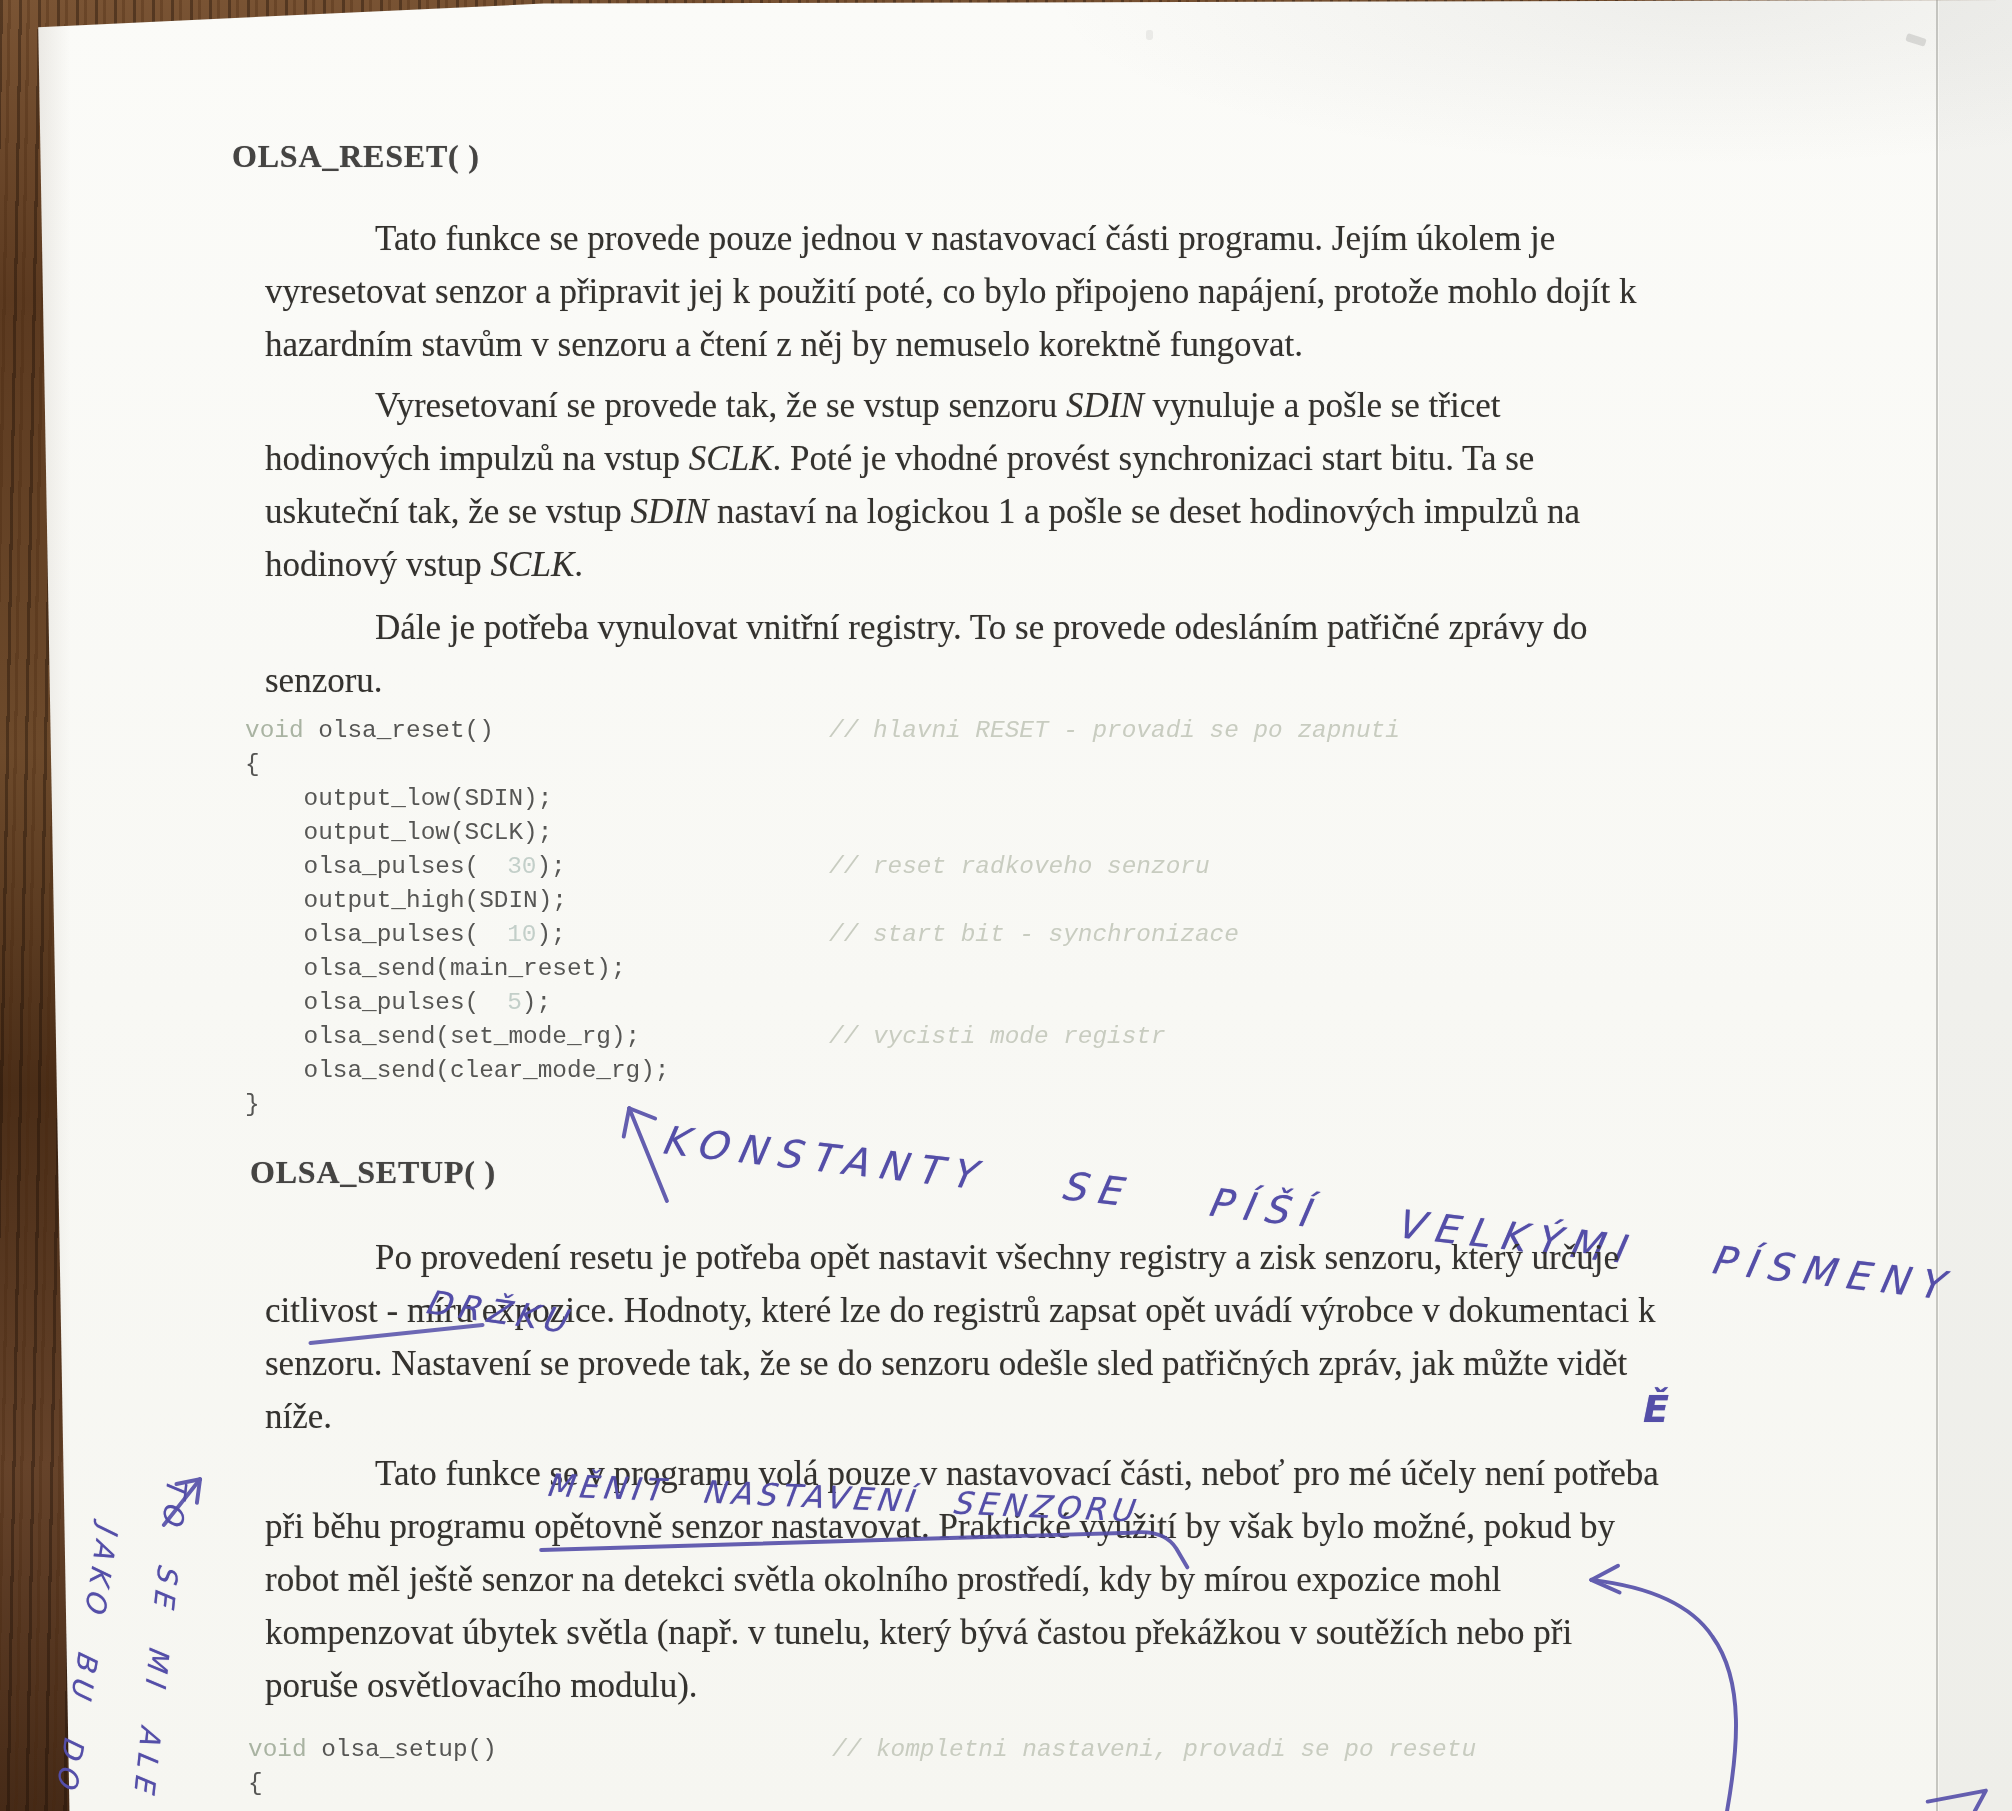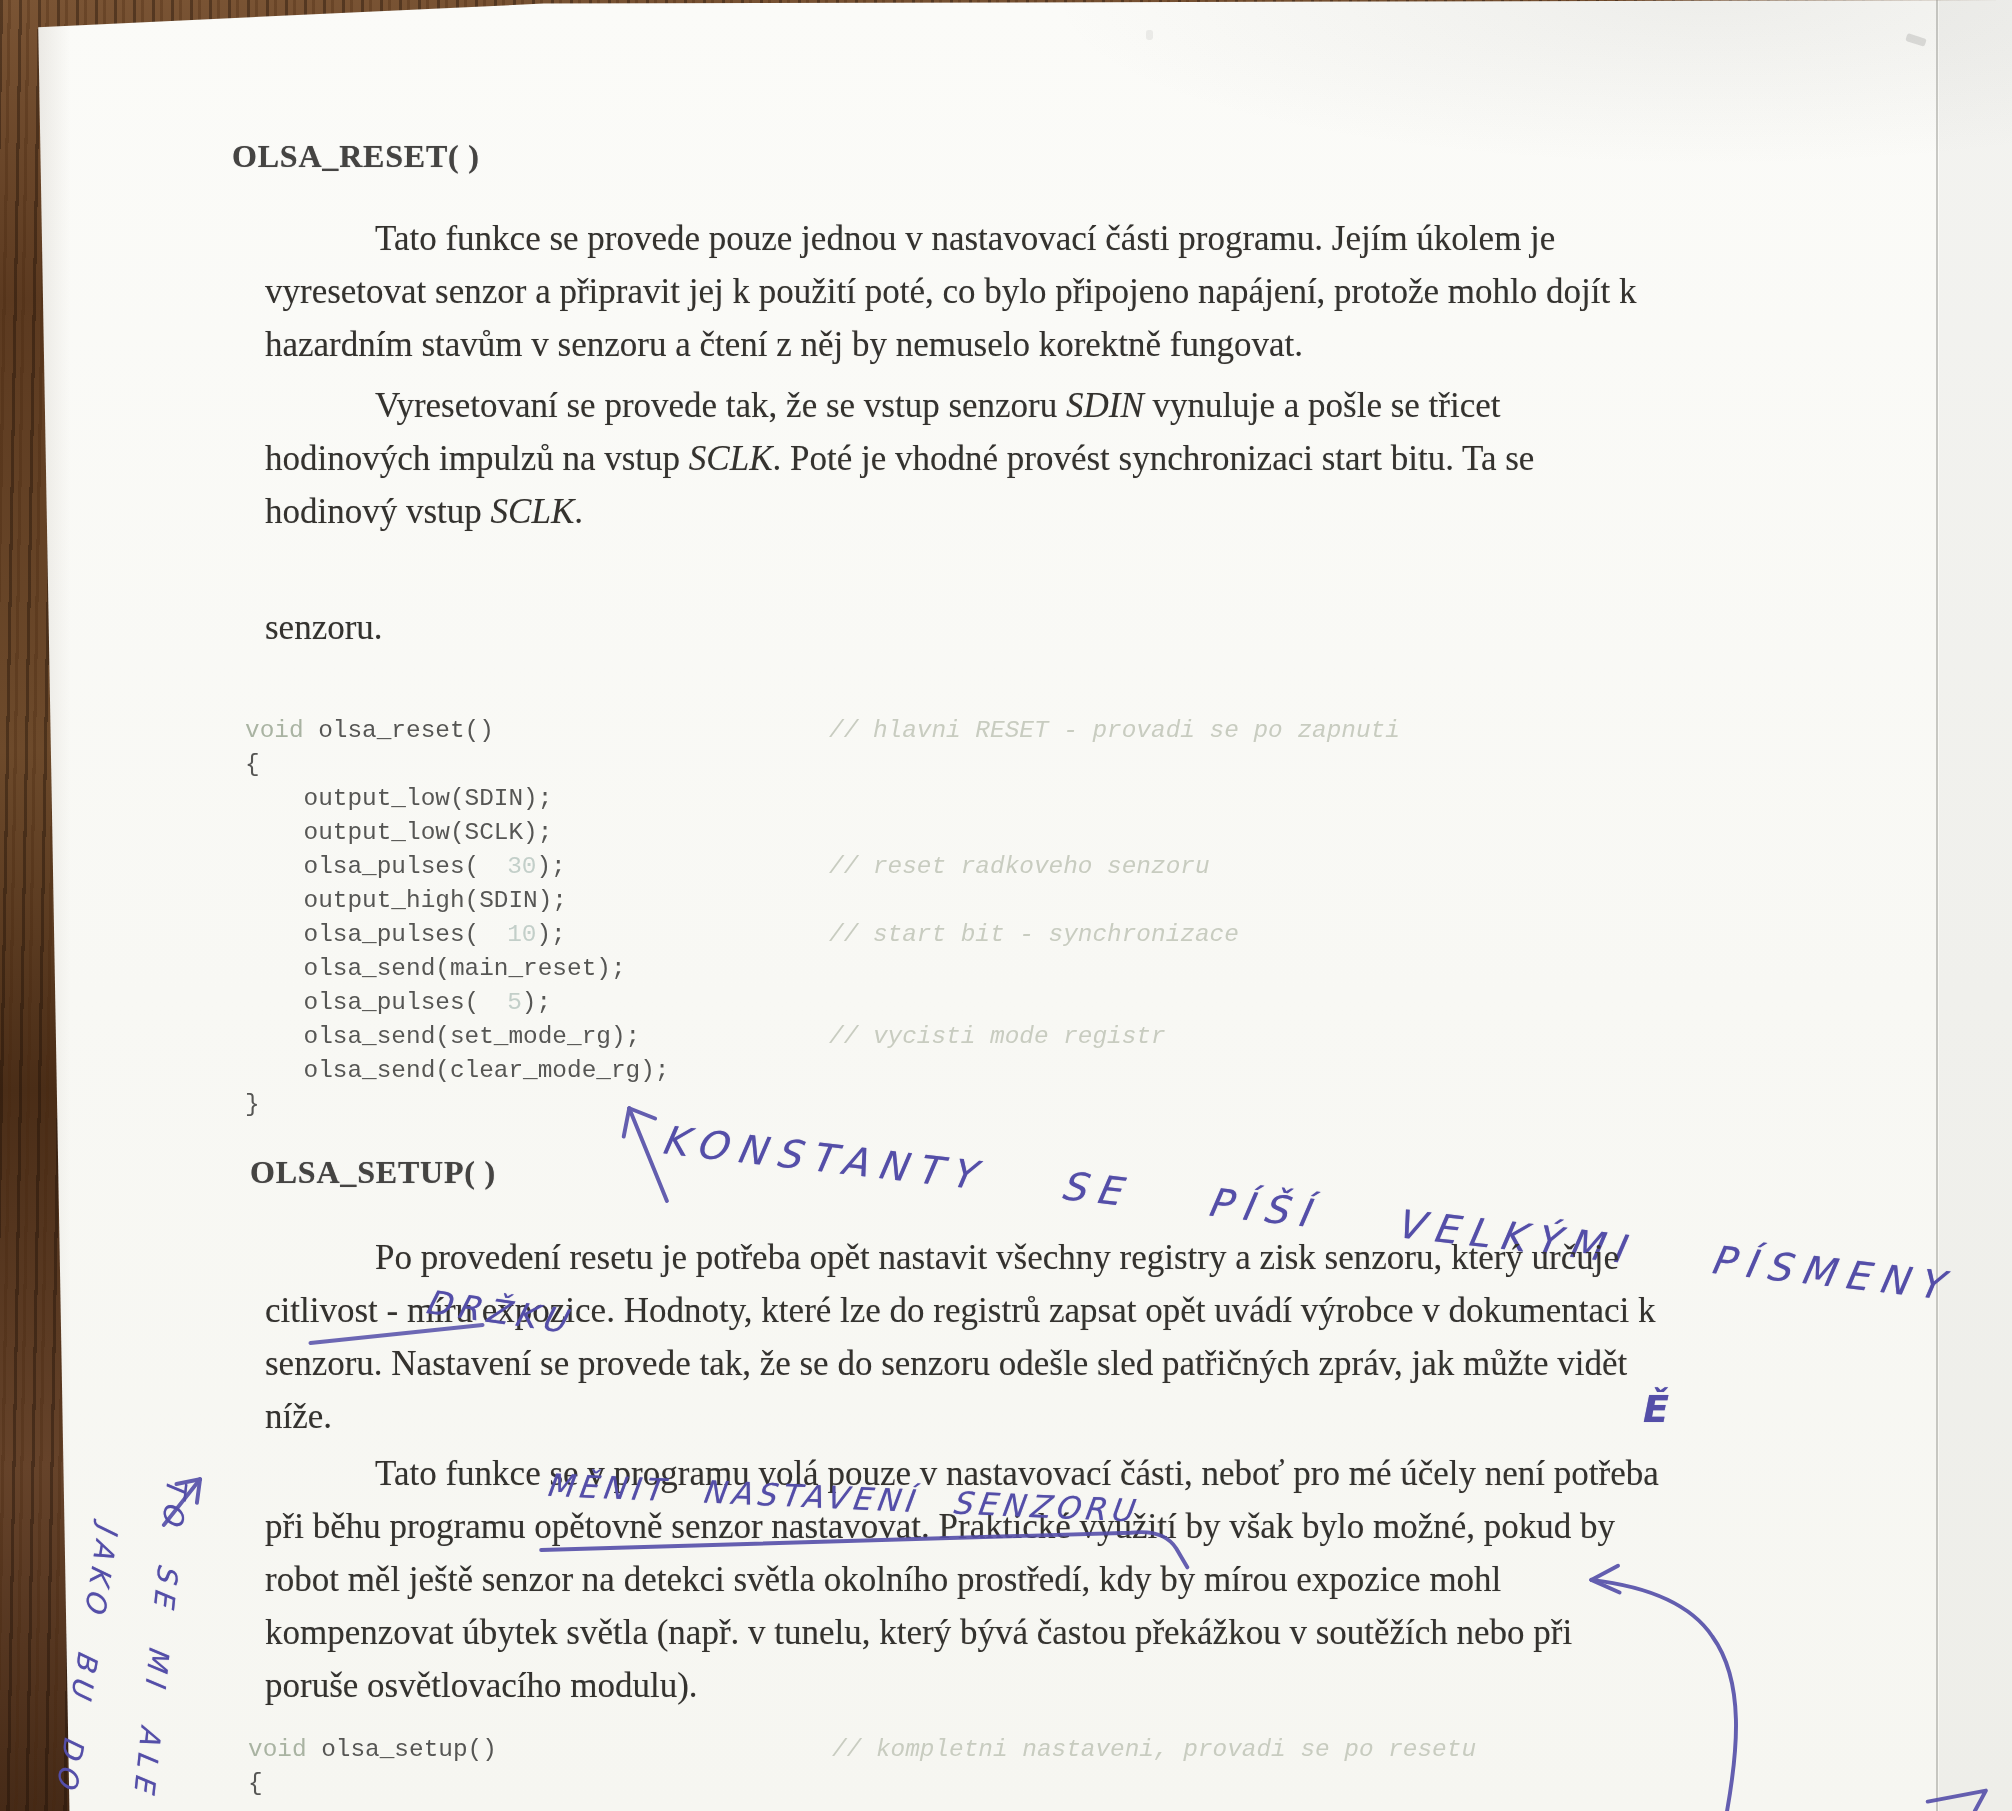--- a/index.html
+++ b/index.html
@@ -68,24 +68,26 @@
 
   <div class="para" style="left:233px;top:212px;">
     <div class="bodyline indent">Tato funkce se provede pouze jednou v nastavovací části programu. Jejím úkolem je</div>
     <div class="bodyline">vyresetovat senzor a připravit jej k použití poté, co bylo připojeno napájení, protože mohlo dojít k</div>
     <div class="bodyline">hazardním stavům v senzoru a čtení z něj by nemuselo korektně fungovat.</div>
   </div>
 
   <div class="para" style="left:233px;top:379px;">
     <div class="bodyline indent">Vyresetovaní se provede tak, že se vstup senzoru <i>SDIN</i> vynuluje a pošle se třicet</div>
     <div class="bodyline">hodinových impulzů na vstup <i>SCLK</i>. Poté je vhodné provést synchronizaci start bitu. Ta se</div>
+    <div class="bodyline">uskuteční tak, že se vstup <i>SDIN</i> nastaví na logickou 1 a pošle se deset hodinových impulzů na</div>
     <div class="bodyline">hodinový vstup <i>SCLK</i>.</div>
   </div>
 
   <div class="para" style="left:233px;top:601px;">
+    <div class="bodyline indent">Dále je potřeba vynulovat vnitřní registry. To se provede odesláním patřičné zprávy do</div>
     <div class="bodyline">senzoru.</div>
   </div>
 
   <div class="codeblock" style="left:245px;top:714px;">
     <div class="codeline"><span class="tok-kw">void </span><span class="tok-pl">olsa_reset()</span><span class="tok-com">// hlavni RESET - provadi se po zapnuti</span></div>
     <div class="codeline"><span class="tok-pl">{</span></div>
     <div class="codeline"><span class="tok-pl">    output_low(SDIN);</span></div>
     <div class="codeline"><span class="tok-pl">    output_low(SCLK);</span></div>
     <div class="codeline"><span class="tok-pl">    olsa_pulses(</span><span class="tok-num">30</span><span class="tok-pl">);</span><span class="tok-com">// reset radkoveho senzoru</span></div>
     <div class="codeline"><span class="tok-pl">    output_high(SDIN);</span></div>

